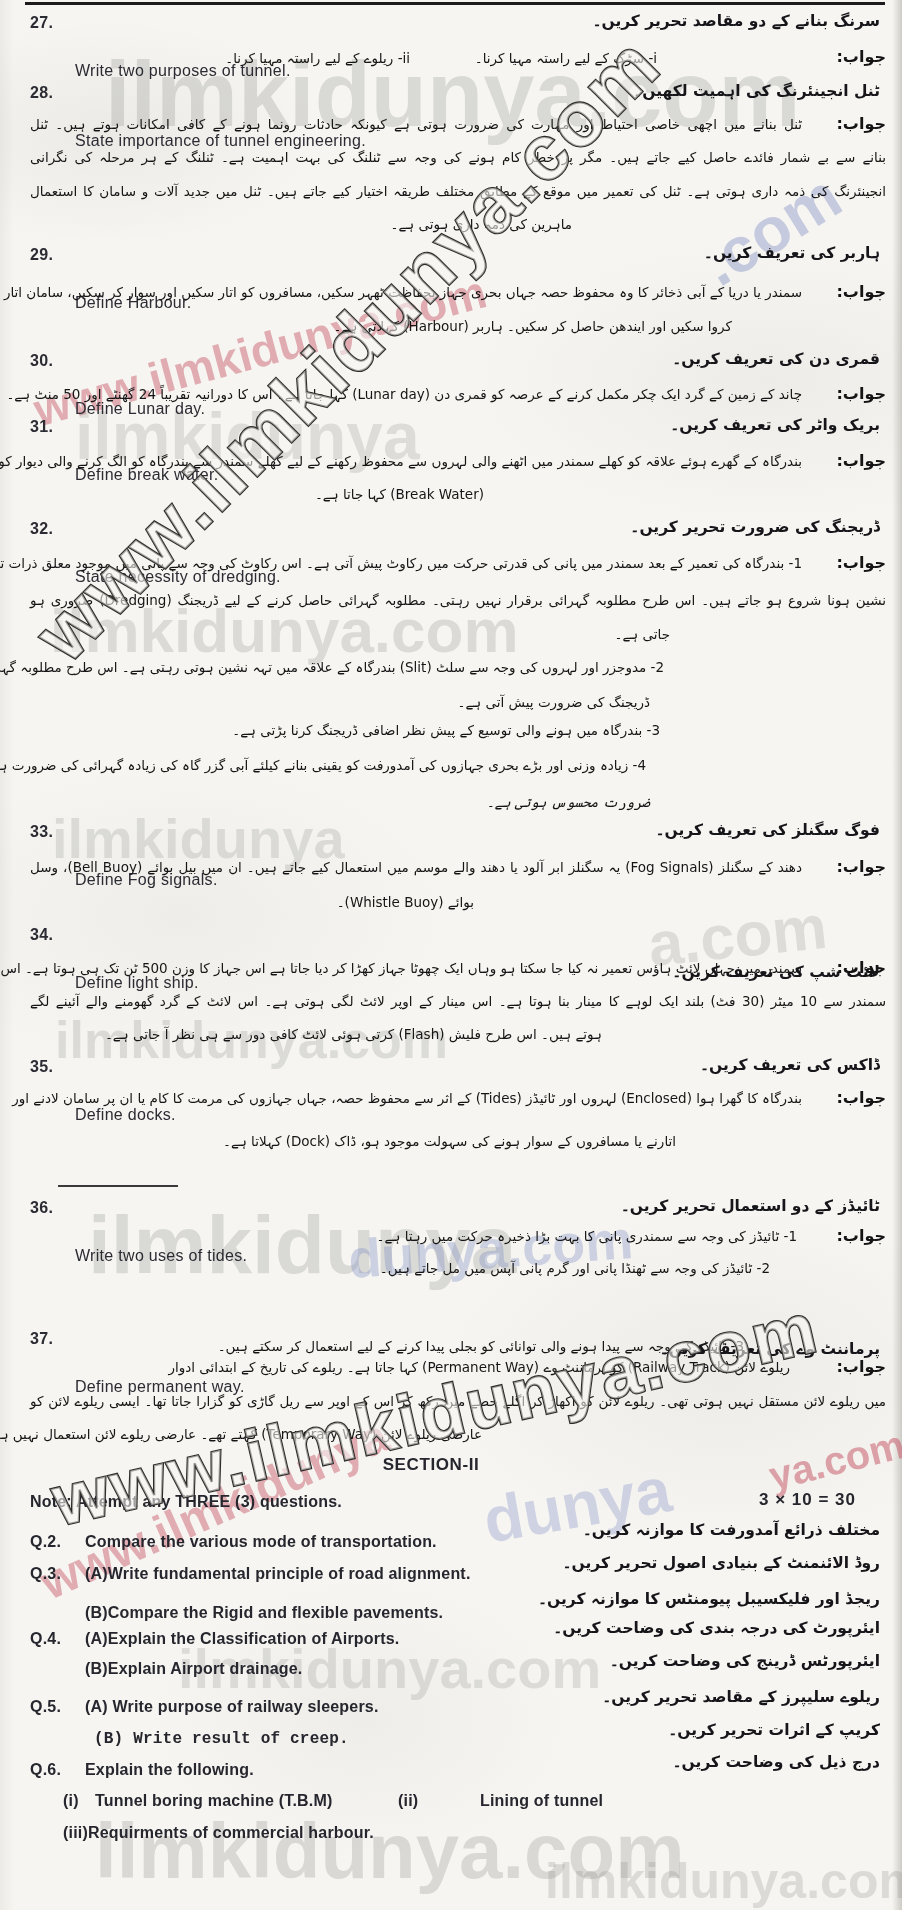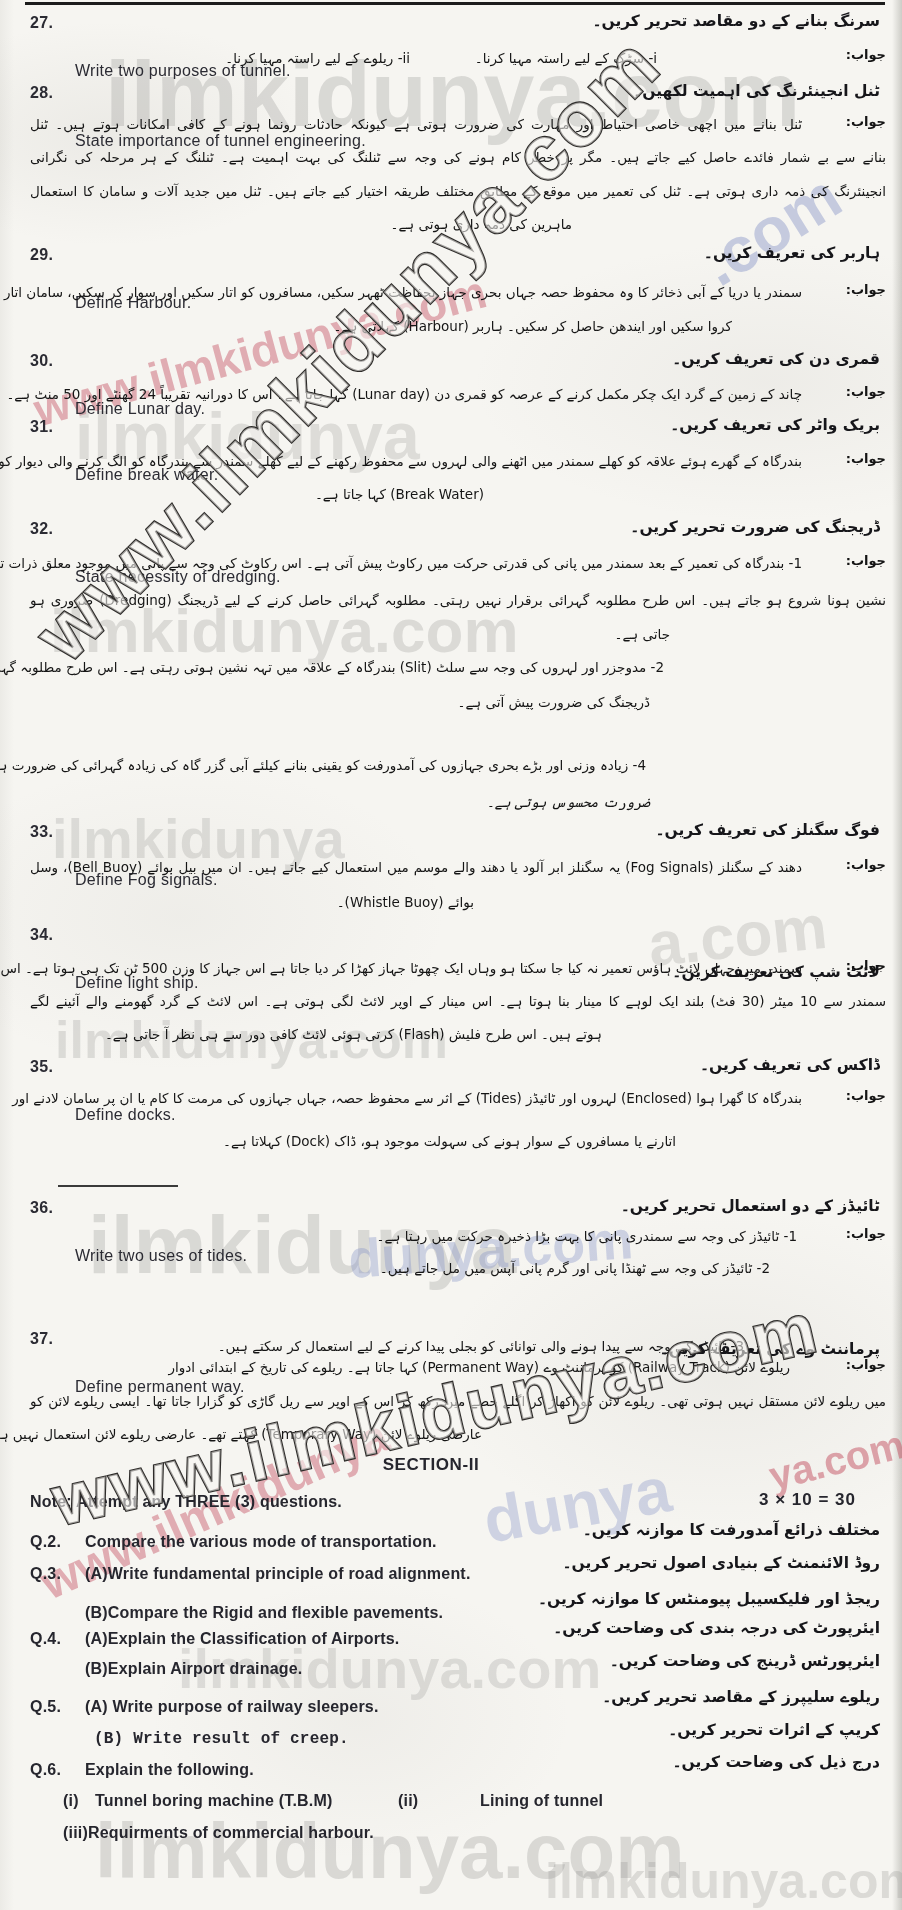--- a/index.html
+++ b/index.html
@@ -33,21 +33,21 @@
     paint-order:stroke fill;letter-spacing:3px;
   }
   
   .hr-top{position:absolute;left:25px;top:2px;width:860px;height:3px;background:#1c1c1c;}
   .hr-small{position:absolute;left:58px;top:1185px;width:120px;height:2px;background:#3a3a3a;}
   .qnum{position:absolute;left:30px;font-size:16px;font-weight:bold;color:#2b2b33;letter-spacing:.3px;}
   .qen{position:absolute;left:75px;font-size:16px;font-weight:normal;color:#2b2b33;letter-spacing:.3px;margin-top:48px;}
   .qur{position:absolute;right:22px;direction:rtl;font-family:"DejaVu Sans",sans-serif;
        font-size:15.5px;font-weight:bold;color:#16161a;white-space:nowrap;}
   .jlabel{position:absolute;right:16px;direction:rtl;font-family:"DejaVu Sans",sans-serif;
-          font-size:13px;font-weight:bold;color:#141414;white-space:nowrap;}
+          font-size:16px;font-weight:bold;color:#141414;white-space:nowrap;}
   .aline{position:absolute;direction:rtl;font-family:"DejaVu Sans",sans-serif;
          font-size:13.5px;color:#151515;white-space:nowrap;line-height:20px;}
   .aline.full{text-align:justify;text-align-last:justify;}
   .aline.rt{text-align:right;}
   .s2num{position:absolute;left:30px;font-size:16px;font-weight:bold;color:#26262e;letter-spacing:.2px;}
   .s2en{position:absolute;font-size:16px;font-weight:bold;color:#26262e;letter-spacing:.2px;}
   .s2title{position:absolute;left:0;width:862px;text-align:center;font-size:17px;font-weight:bold;
            color:#26262e;letter-spacing:.6px;}
   .s2marks{position:absolute;right:46px;font-size:17px;font-weight:bold;color:#26262e;letter-spacing:1px;}
 </style>
@@ -113,20 +113,21 @@
 
   <span class="qnum" style="top:520px;">32.</span>
   <span class="qen" style="top:520px;">State necessity of dredging.</span>
   <span class="qur" style="top:518px;">ڈریجنگ کی ضرورت تحریر کریں۔</span>
   <span class="jlabel" style="top:553px;">جواب:</span>
   <div class="aline full" style="top:553px;left:30px;right:100px;">1- بندرگاہ کی تعمیر کے بعد سمندر میں پانی کی قدرتی حرکت میں رکاوٹ پیش آتی ہے۔ اس رکاوٹ کی وجہ سے پانی میں موجود معلق ذرات تہہ</div>
   <div class="aline full" style="top:590px;left:30px;right:16px;">نشین ہونا شروع ہو جاتے ہیں۔ اس طرح مطلوبہ گہرائی برقرار نہیں رہتی۔ مطلوبہ گہرائی حاصل کرنے کے لیے ڈریجنگ (Dredging) ضروری ہو</div>
   <div class="aline rt" style="top:624px;right:232px;">جاتی ہے۔</div>
   <div class="aline rt" style="top:657px;right:238px;">2- مدوجزر اور لہروں کی وجہ سے سلٹ (Slit) بندرگاہ کے علاقہ میں تہہ نشین ہوتی رہتی ہے۔ اس طرح مطلوبہ گہرائی برقرار نہیں رہتی اور</div>
   <div class="aline rt" style="top:692px;right:252px;">ڈریجنگ کی ضرورت پیش آتی ہے۔</div>
+  <div class="aline rt" style="top:720px;right:242px;">3- بندرگاہ میں ہونے والی توسیع کے پیش نظر اضافی ڈریجنگ کرنا پڑتی ہے۔</div>
   <div class="aline rt" style="top:755px;right:256px;">4- زیادہ وزنی اور بڑے بحری جہازوں کی آمدورفت کو یقینی بنانے کیلئے آبی گزر گاہ کی زیادہ گہرائی کی ضرورت ہوتی ہے۔ جس سے ڈریجنگ کی</div>
   <div class="aline rt" style="top:792px;right:252px;font-style:italic;">ضرورت محسوس ہوتی ہے۔</div>
 
   <span class="qnum" style="top:823px;">33.</span>
   <span class="qen" style="top:823px;">Define Fog signals.</span>
   <span class="qur" style="top:821px;">فوگ سگنلز کی تعریف کریں۔</span>
   <span class="jlabel" style="top:857px;">جواب:</span>
   <div class="aline full" style="top:857px;left:30px;right:100px;">دھند کے سگنلز (Fog Signals) یہ سگنلز ابر آلود یا دھند والے موسم میں استعمال کیے جاتے ہیں۔ ان میں بیل بوائے (Bell Buoy)، وسل</div>
   <div class="aline rt" style="top:892px;right:428px;">بوائے (Whistle Buoy)۔</div>
 

